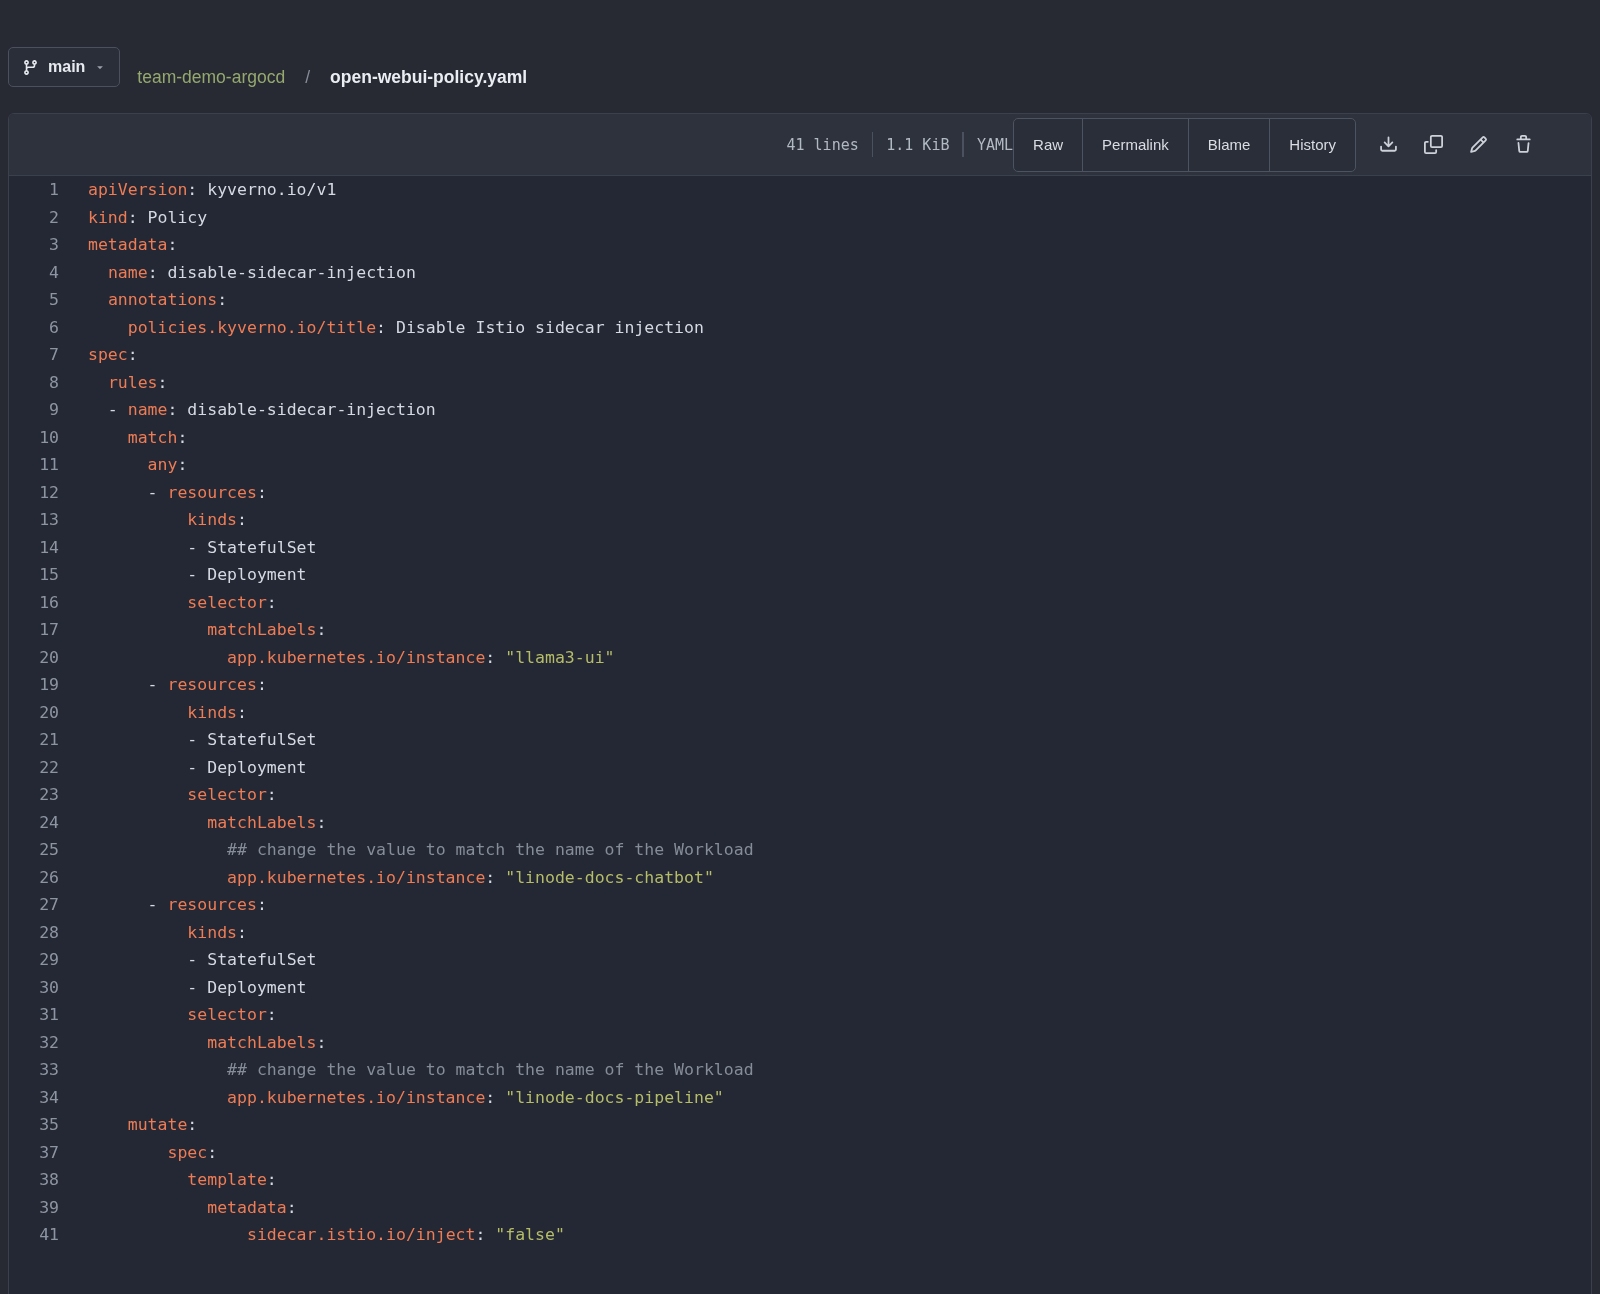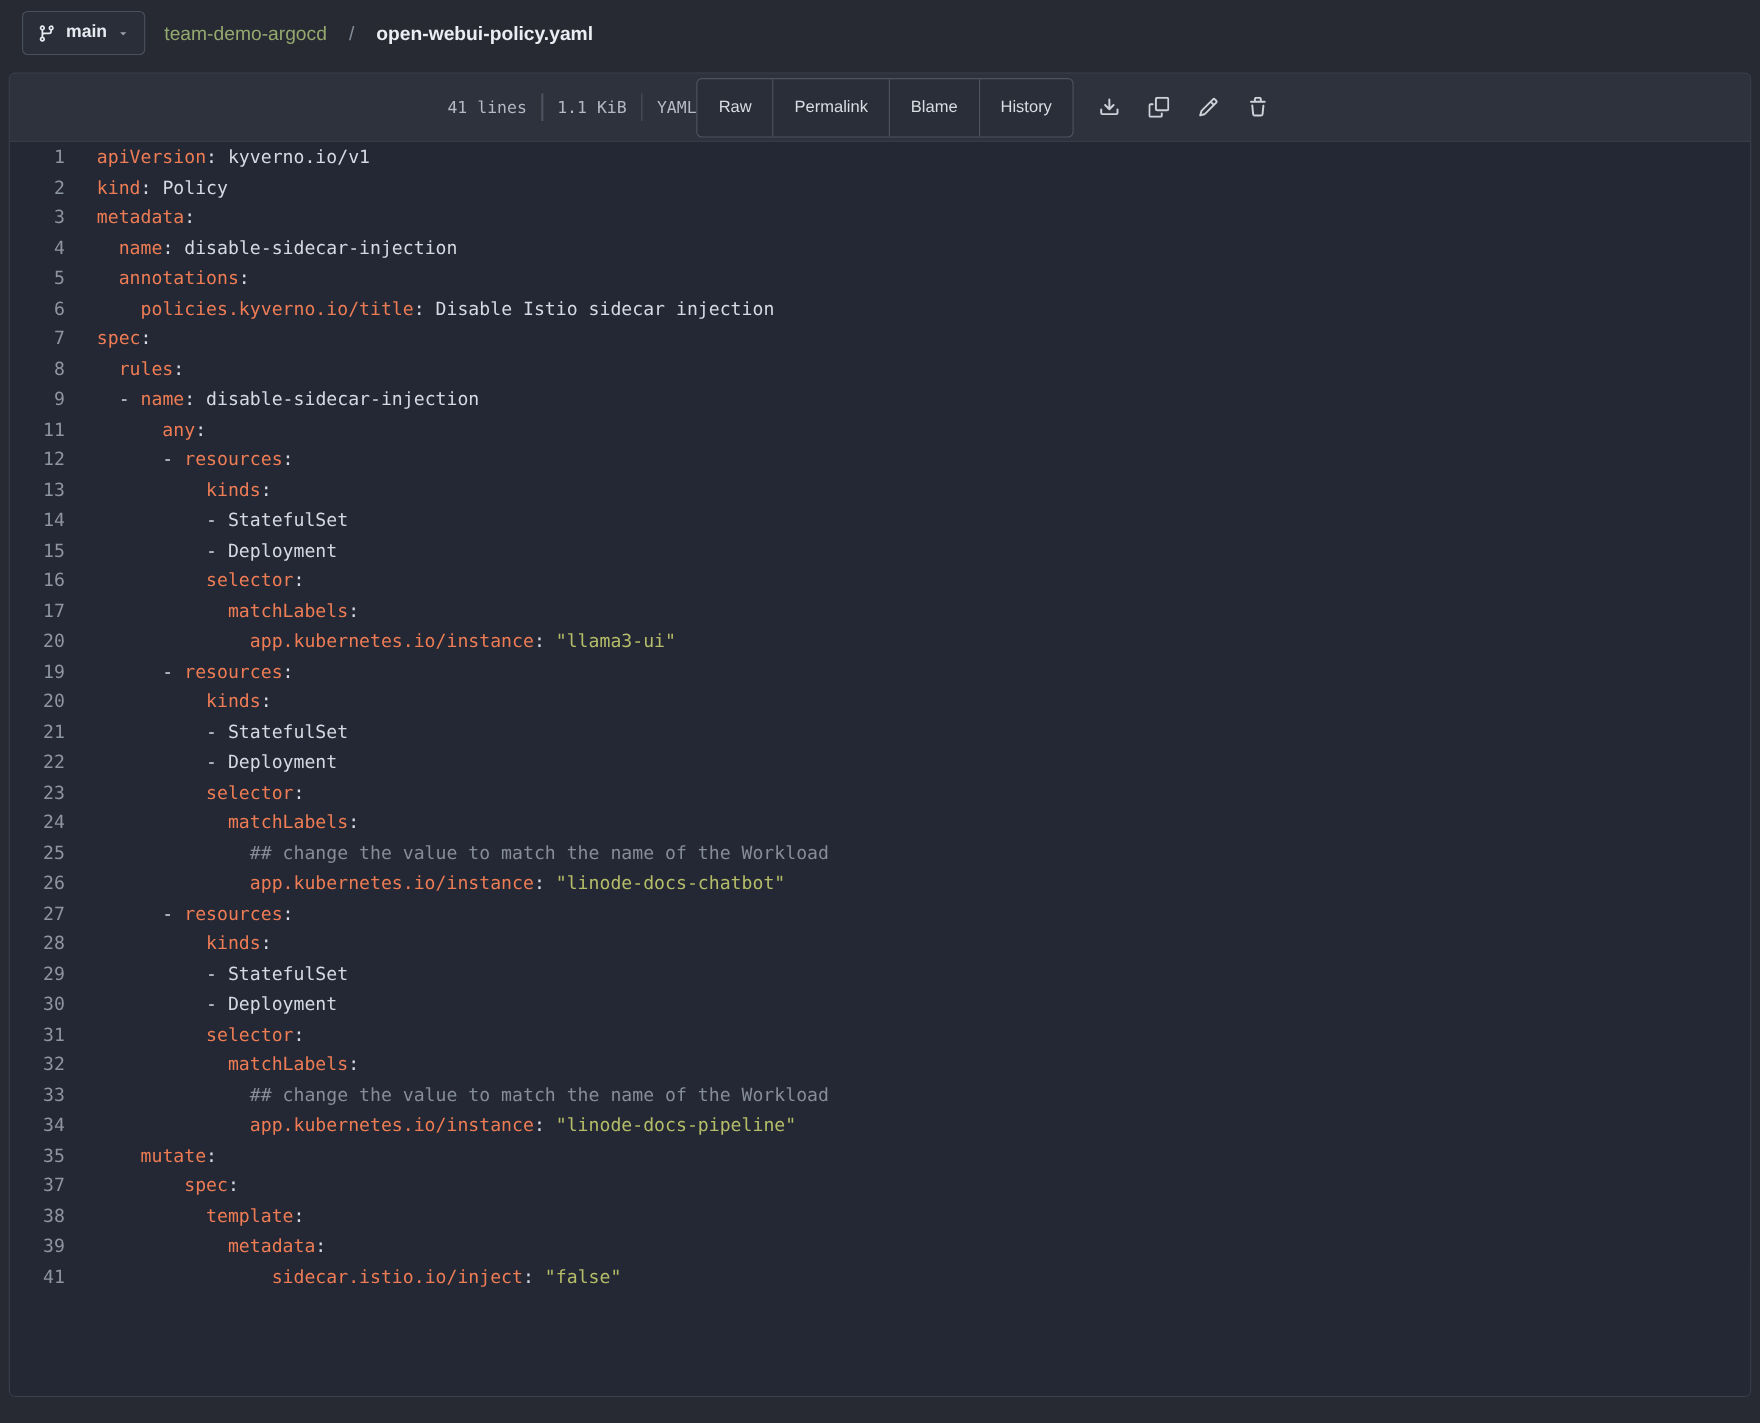--- a/index.html
+++ b/index.html
@@ -7,22 +7,22 @@
   body {
     background: var(--page-bg, #272a33);
     font-family: "Liberation Sans", sans-serif;
     overflow: hidden;
   }
 
   
   .topbar {
     height: 60px;
     display: flex;
-    align-items: center;
-    padding-left: 20px;
+    padding-left: 8px;
+    margin-top: 47px;
   }
   .branch-btn {
     display: inline-flex;
     align-items: center;
     gap: 9px;
     height: 40px;
     padding: 0 13px;
     background: #2a2e38;
     border: 1px solid #4a505d;
     border-radius: 5px;
@@ -55,21 +55,21 @@
     flex-direction: column;
     background: var(--code-bg, #242834);
   }
   .file-header {
     height: 62px;
     flex: none;
     background: var(--header-bg, #2d323d);
     border-bottom: 1px solid var(--panel-border, #3a404c);
     display: flex;
     align-items: center;
-    justify-content: center;
+    justify-content: flex-end;
     padding: 0 58px 0 18px;
   }
   .file-info {
     display: flex;
     align-items: center;
     gap: 13px;
     font-family: "DejaVu Sans Mono", monospace;
     font-size: 15px;
     color: var(--text-muted, #b3b9c3);
   }
@@ -225,20 +225,24 @@
       </div>
       <div class="cl">
         <span class="ln">8</span>
         <span class="lc"><span class="tp">  </span><span class="tk">rules</span><span class="tp">:</span></span>
       </div>
       <div class="cl">
         <span class="ln">9</span>
         <span class="lc"><span class="tp">  - </span><span class="tk">name</span><span class="tp">: disable-sidecar-injection</span></span>
       </div>
       <div class="cl">
+        <span class="ln">10</span>
+        <span class="lc"><span class="tp">    </span><span class="tk">match</span><span class="tp">:</span></span>
+      </div>
+      <div class="cl">
         <span class="ln">11</span>
         <span class="lc"><span class="tp">      </span><span class="tk">any</span><span class="tp">:</span></span>
       </div>
       <div class="cl">
         <span class="ln">12</span>
         <span class="lc"><span class="tp">      - </span><span class="tk">resources</span><span class="tp">:</span></span>
       </div>
       <div class="cl">
         <span class="ln">13</span>
         <span class="lc"><span class="tp">          </span><span class="tk">kinds</span><span class="tp">:</span></span>

